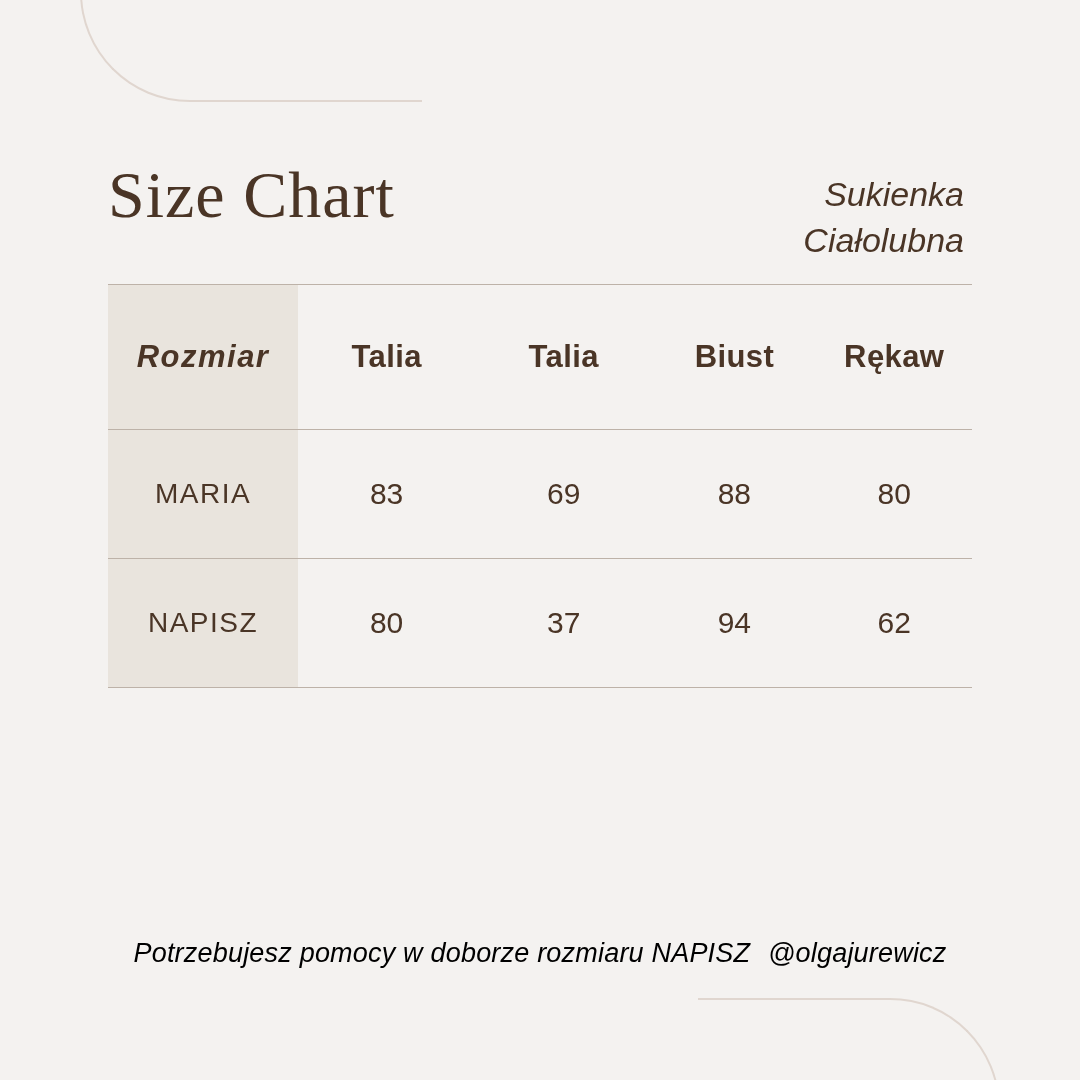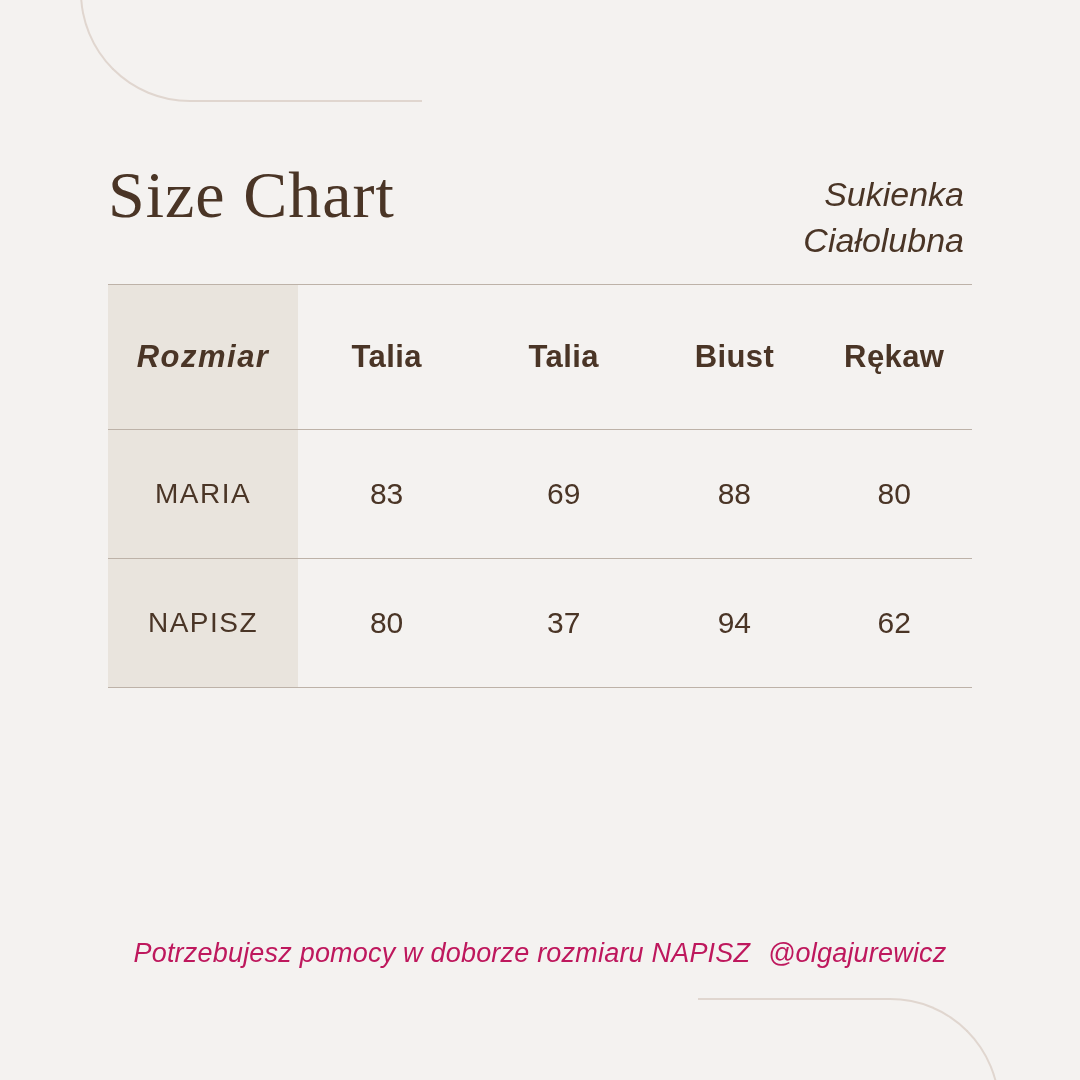--- a/index.html
+++ b/index.html
@@ -155,21 +155,21 @@
 
   
   .footer {
     position: absolute;
     left: 0;
     right: 0;
     top: 938px;
     text-align: center;
     font-style: italic;
     font-size: 27px;
-    color: #be185d;
+    color: #000000;
     letter-spacing: 0.2px;
   }
   .footer .handle {
     margin-left: 10px;
   }
 </style>
 </head>
 <body>
 
 <div class="page">

